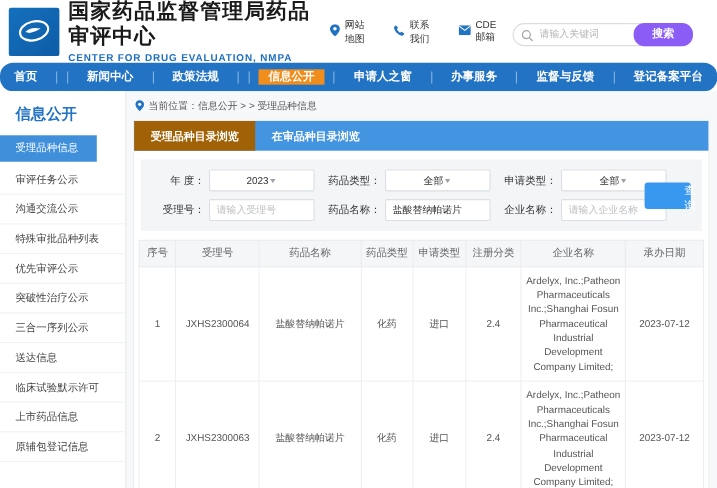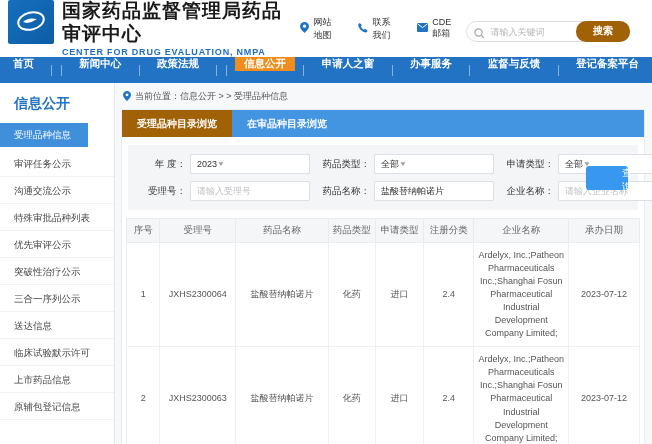--- a/index.html
+++ b/index.html
@@ -1,35 +1,35 @@
 <!DOCTYPE html>
 <html><head>
 <meta charset="utf-8">
 <style>
   * { margin:0; padding:0; box-sizing:border-box; }
   body { font-family:"Liberation Sans","DejaVu Sans",sans-serif; background:#fff; }
   .page { width:652px; height:444px; overflow:hidden; position:relative; background:#fff; }
 
   
   .topbar { height:57px; background:#fff; display:flex; justify-content:space-between; align-items:center; padding:0 8px 0 8px; }
-  .brand { display:flex; gap:8px; }
+  .brand { display:flex; align-items:center; gap:8px; }
   .logo { width:46px; height:44px; background:linear-gradient(135deg,#1570bd,#0d5ca6); border-radius:2px; display:flex; align-items:center; justify-content:center; flex:0 0 auto; }
   .brand-title { font-size:19px; font-weight:bold; color:#1a1a1a; letter-spacing:1px; line-height:1.2; }
   .brand-sub { font-size:9px; font-weight:bold; color:#1e6fc0; letter-spacing:0.8px; margin-top:2px; }
   .top-right { display:flex; flex-direction:row; align-items:flex-end; gap:8px; padding-right:14px; }
   .quick-links { display:flex; gap:20px; }
   .qlink { display:flex; align-items:center; gap:4px; font-size:9px; color:#333; cursor:pointer; text-decoration:none; }
   .search-row { position:relative; width:200px; height:21px; }
   .search-row input { width:100%; height:21px; border:1px solid #ddd; border-radius:11px; padding:0 58px 0 24px; font-size:9px; color:#333; outline:none; background:#fff; font-family:inherit; }
   .search-row input::placeholder { color:#b5b5b5; }
   .search-icon { position:absolute; left:8px; top:4px; }
-  .search-btn { position:absolute; right:0; top:0; height:21px; width:54px; background:#a16207; border:none; border-radius:10px; color:#fff; font-size:10px; font-weight:bold; cursor:pointer; font-family:inherit; }
+  .search-btn { position:absolute; right:0; top:0; height:21px; width:54px; background:#8b5cf6; border:none; border-radius:10px; color:#fff; font-size:10px; font-weight:bold; cursor:pointer; font-family:inherit; }
 
   
-  .mainnav { height:26px; background:#2273c3; display:flex; align-items:flex-start; justify-content:space-between; padding:0 4px; }
+  .mainnav { height:26px; background:#2273c3; display:flex; align-items:center; justify-content:space-between; padding:0 4px;border-radius:12px; }
   .nav-item { display:flex; align-items:center; padding:0 9px; color:#fff; font-size:10.5px; font-weight:bold; cursor:pointer; white-space:nowrap; }
   .nav-item.active { background:#f08d1d; }
   .nav-div { width:1px; height:11px; background:rgba(255,255,255,0.45); align-self:center; }
 
   
   .content { display:flex; height:361px; background:#f7f8fa; }
   .sidebar { width:115px; background:#fff; border-right:1px solid #e4e7ea; padding-top:8px; flex:0 0 auto; }
   .side-title { color:#2273c3; font-size:14px; font-weight:bold; padding:4px 0 10px 14px; }
   .side-item { font-size:9.5px; color:#444; height:27px; line-height:27px; padding-left:14px; border-bottom:1px solid #f0f2f4; cursor:pointer; white-space:nowrap; overflow:hidden; }
   .side-item.active { background:#3f8fdb; color:#fff; width:88px; border-bottom:none; height:24px; line-height:24px; margin-bottom:3px; }
@@ -39,21 +39,21 @@
 
   .panel { background:#fff; border:1px solid #eaedf0; height:100%; }
   .tabs { height:27px; background:#4495e1; display:flex; }
   .tab { display:flex; align-items:center; padding:0 15px; color:#fff; font-size:10px; font-weight:bold; cursor:pointer; }
   .tab.active { background:#a16207; }
 
   .filters { margin:8px 6px; background:#f3f5f7; padding:9px 54px 9px 6px; position:relative; }
   .fgrid { display:grid; grid-template-columns:auto auto auto; row-gap:7px; column-gap:8px; }
   .fcell { display:flex; align-items:center; }
   .flabel { width:52px; text-align:right; font-size:9.5px; color:#333; margin-right:4px; white-space:nowrap; }
-  .fbox { width:120px; height:20px; background:#fff; border:1px solid #dcdfe3; border-radius:2px; font-size:9px; color:#333; display:flex; align-items:center; justify-content:flex-start; padding:0 6px; cursor:pointer; }
+  .fbox { width:96px; height:20px; background:#fff; border:1px solid #dcdfe3; border-radius:2px; font-size:9px; color:#333; display:flex; align-items:center; justify-content:center; padding:0 6px; cursor:pointer; }
   .caret { color:#9aa0a6; font-size:8px; transform:scaleY(0.8); }
   .fbox input { border:none; outline:none; width:100%; font-size:9px; color:#333; background:transparent; font-family:inherit; }
   .fbox input::placeholder { color:#bcbfc4; }
   .query-btn { position:absolute; right:10px; top:50%; transform:translateY(-50%); width:42px; height:24px; background:#3898f0; border:none; border-radius:3px; color:#fff; font-size:10px; cursor:pointer; font-family:inherit;padding-left:36px; }
 
   table.grid { width:calc(100% - 8px); margin:0 4px; border-collapse:collapse; font-size:9px; color:#555; text-align:center; table-layout:fixed; }
   .grid th { background:#f4f6f8; color:#666; font-weight:normal; height:24px; border:1px solid #e9ecef; font-size:9.5px; }
   .grid td { border:1px solid #edf0f2; padding:6px 3px; line-height:1.45; word-wrap:break-word; }
   .c0{width:6.5%} .c1{width:14.8%} .c2{width:18%} .c3{width:9.2%} .c4{width:9.4%} .c5{width:9.8%} .c6{width:18.5%} .c7{width:13.8%}
 </style>

